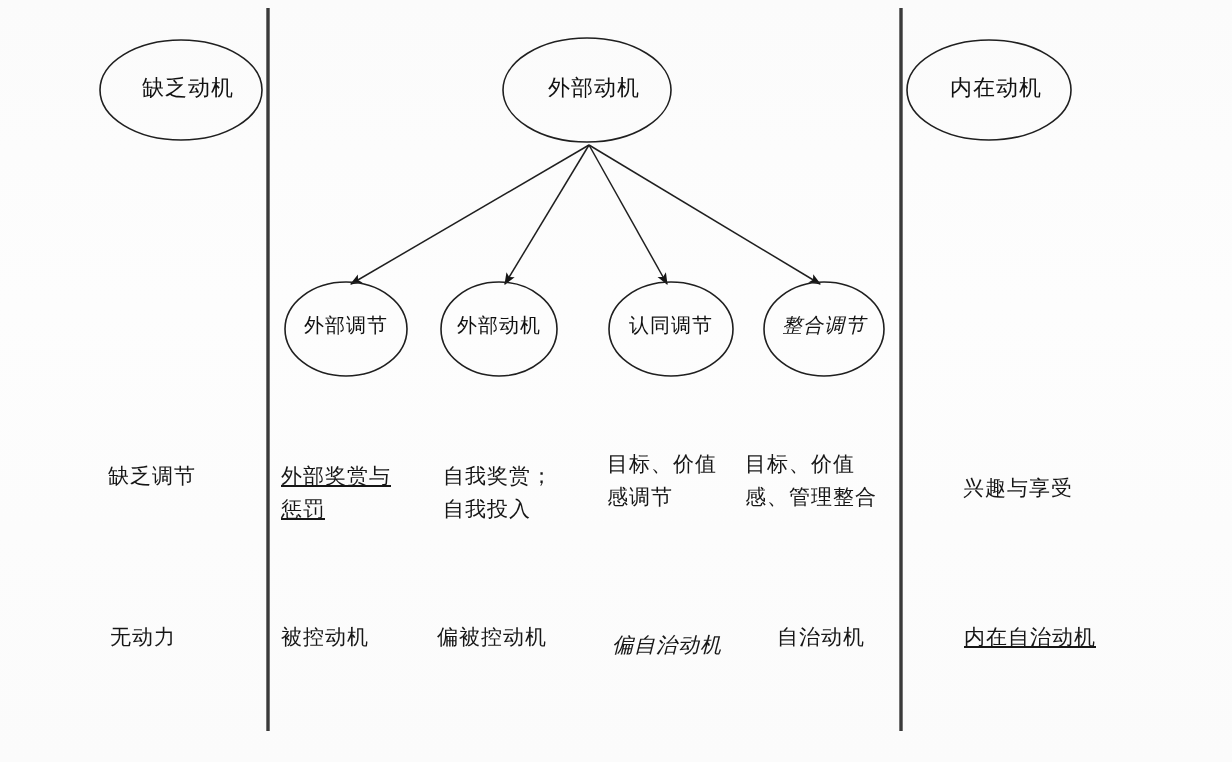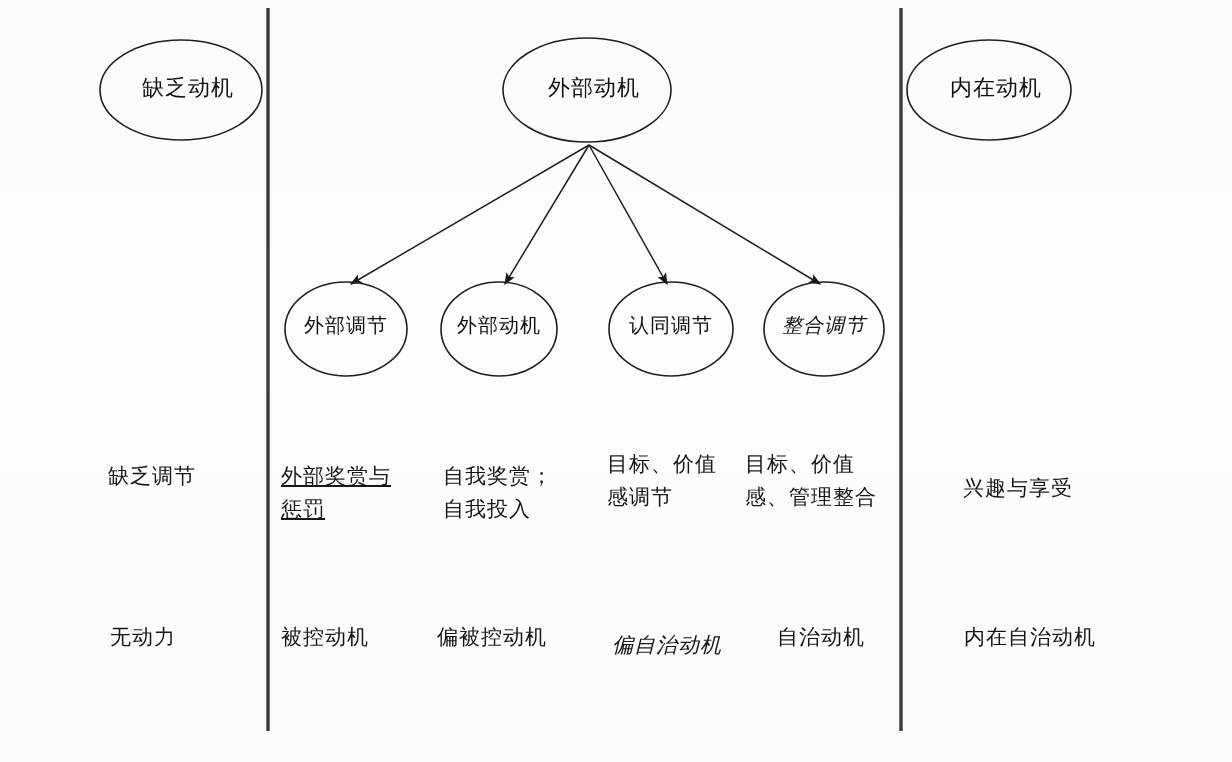--- a/index.html
+++ b/index.html
@@ -112,16 +112,16 @@
       <div class="cell-text left" style="left: 281px; top: 460px; width: 120px; text-decoration: underline;">外部奖赏与惩罚</div>
       <div class="cell-text left" style="left: 443px; top: 460px; width: 116px;">自我奖赏；自我投入</div>
       <div class="cell-text left" style="left: 607px; top: 448px; width: 130px;">目标、价值感调节</div>
       <div class="cell-text left" style="left: 745px; top: 448px; width: 140px;">目标、价值感、管理整合</div>
       <div class="cell-text left" style="left: 963px; top: 472px; width: 140px;">兴趣与享受</div>
       <div class="cell-text left" style="left: 110px; top: 621px; width: 140px;">无动力</div>
       <div class="cell-text left" style="left: 281px; top: 621px; width: 140px;">被控动机</div>
       <div class="cell-text left" style="left: 437px; top: 621px; width: 150px;">偏被控动机</div>
       <div class="cell-text left" style="left: 612px; top: 629px; width: 150px; font-style: italic;">偏自治动机</div>
       <div class="cell-text left" style="left: 777px; top: 621px; width: 140px;">自治动机</div>
-      <div class="cell-text left" style="left: 964px; top: 621px; width: 180px;">内在自治动机</div>
+      <div class="cell-text left" style="left: 964px; top: 621px; width: 180px; text-decoration: underline;">内在自治动机</div>
     </div>
 
 </div>
 
 </body></html>

